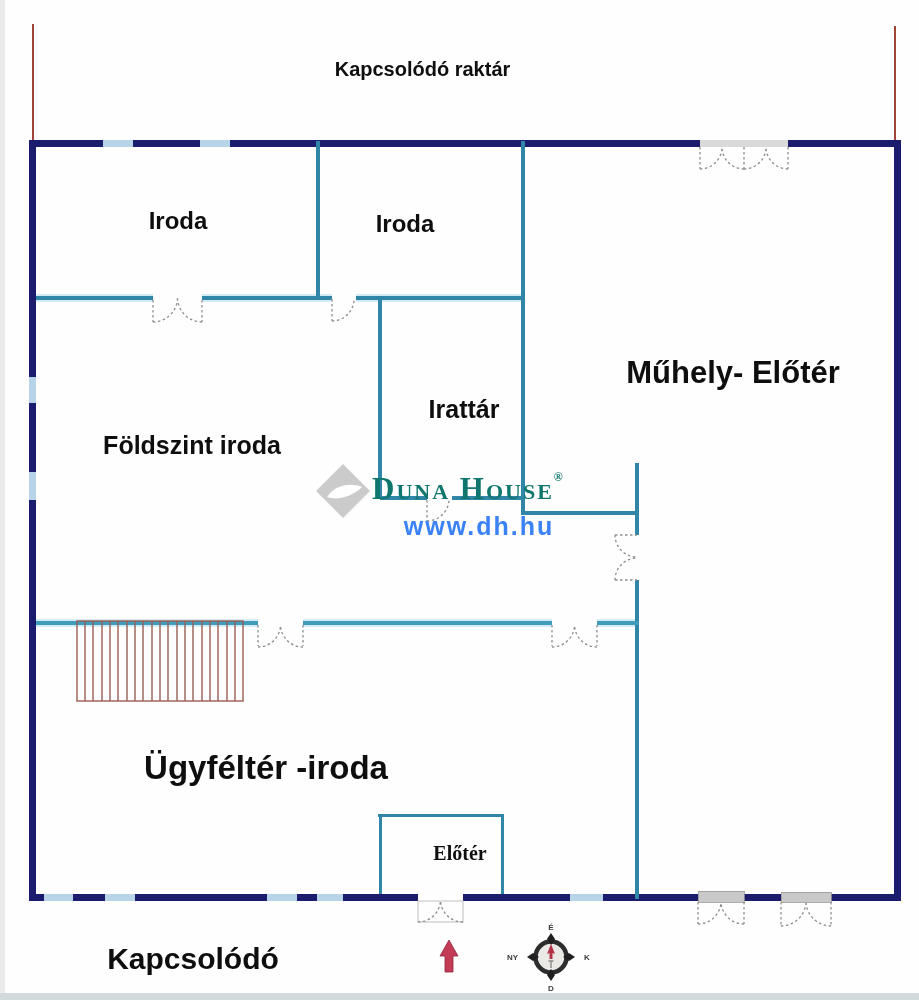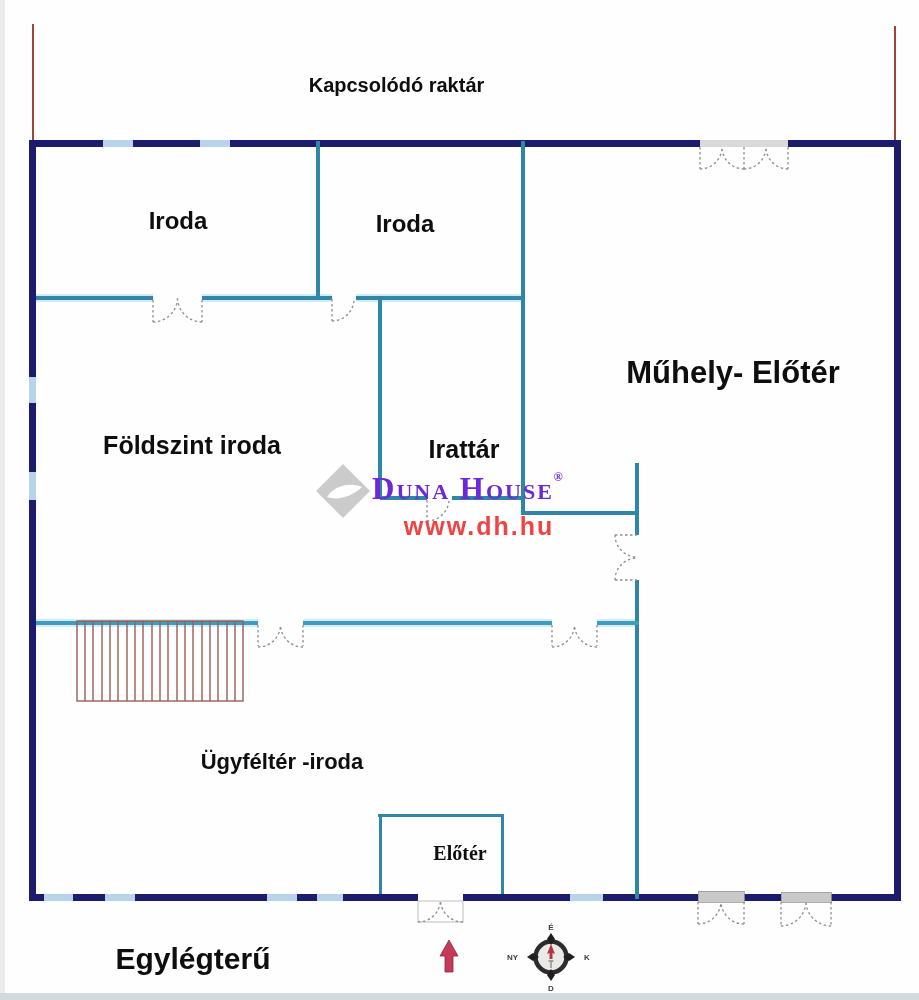--- a/index.html
+++ b/index.html
@@ -5,39 +5,39 @@
   html,body{margin:0;padding:0;background:#ffffff;}
   #stage{
     position:relative;width:919px;height:1000px;background:#fefefe;
     font-family:"Liberation Sans", sans-serif;overflow:hidden;
   }
   #plan-svg{position:absolute;left:0;top:0;}
   .room-label{
     position:absolute;color:#0e0e0e;font-weight:700;text-align:center;
     letter-spacing:0px;line-height:1.1;white-space:nowrap;
   }
-  .lbl-kapcsolodo{left:274px;top:58px;width:245px;font-size:20px;margin-top:16px;}
+  .lbl-kapcsolodo{left:300px;top:58px;width:245px;font-size:20px;}
   .lbl-iroda1{left:103px;top:208px;width:150px;font-size:24px;}
   .lbl-iroda2{left:330px;top:211px;width:150px;font-size:24px;}
   .lbl-muhely{left:563px;top:356px;width:340px;font-size:31px;}
-  .lbl-irattar{left:389px;top:396px;width:150px;font-size:25px;margin-top:40px;}
+  .lbl-irattar{left:389px;top:396px;width:150px;font-size:25px;}
   .lbl-egylegteru{left:54px;top:432px;width:276px;font-size:25px;}
-  .lbl-ugyfelter{left:124px;top:750px;width:316px;font-size:22px;}
+  .lbl-ugyfelter{left:108px;top:750px;width:316px;font-size:33px;}
   .lbl-eloter{left:408px;top:842px;width:104px;font-size:20px;font-family:Liberation Serif, serif;}
   .lbl-foldszint{left:93px;top:942px;width:200px;font-size:30px;}
   .watermark-text{
     position:absolute;left:372px;top:470px;width:260px;
     font-family:"Liberation Serif", serif;font-variant:small-caps;
-    font-size:31px;font-weight:700;color:#6d28d9;letter-spacing:2px;
+    font-size:31px;font-weight:700;color:#0f766e;letter-spacing:2px;
     white-space:nowrap;
   }
   .watermark-text sup{font-size:12px;vertical-align:18px;letter-spacing:0;}
   .watermark-url{
     position:absolute;left:394px;top:512px;width:170px;text-align:center;
-    font-size:25px;font-weight:700;color:#ef4444;letter-spacing:2px;
+    font-size:25px;font-weight:700;color:#3b82f6;letter-spacing:2px;
   }
   .edge-left{position:absolute;left:0;top:0;width:5px;height:1000px;background:#e4e4e4;opacity:.75;}
   .edge-bottom{position:absolute;left:0;top:993px;width:919px;height:7px;background:#d3dade;}
 </style>
 </head>
 <body>
 
 <div id="stage">
 
   <svg id="plan-svg" width="919" height="1000" viewBox="0 0 919 1000" xmlns="http://www.w3.org/2000/svg">
@@ -175,20 +175,20 @@
   <div class="room-label lbl-muhely">Műhely- Előtér</div>
 
   <div class="room-label lbl-irattar">Irattár</div>
 
   <div class="room-label lbl-egylegteru">Földszint iroda</div>
 
   <div class="room-label lbl-ugyfelter">Ügyféltér -iroda</div>
 
   <div class="room-label lbl-eloter">Előtér</div>
 
-  <div class="room-label lbl-foldszint">Egylégterű</div>
+  <div class="room-label lbl-foldszint">Kapcsolódó</div>
 
   <div class="watermark-text"><span>Duna House</span><sup>®</sup></div>
   <div class="watermark-url">www.dh.hu</div>
 
   <div class="edge-left"></div>
   <div class="edge-bottom"></div>
 </div>
 
 </body></html>

